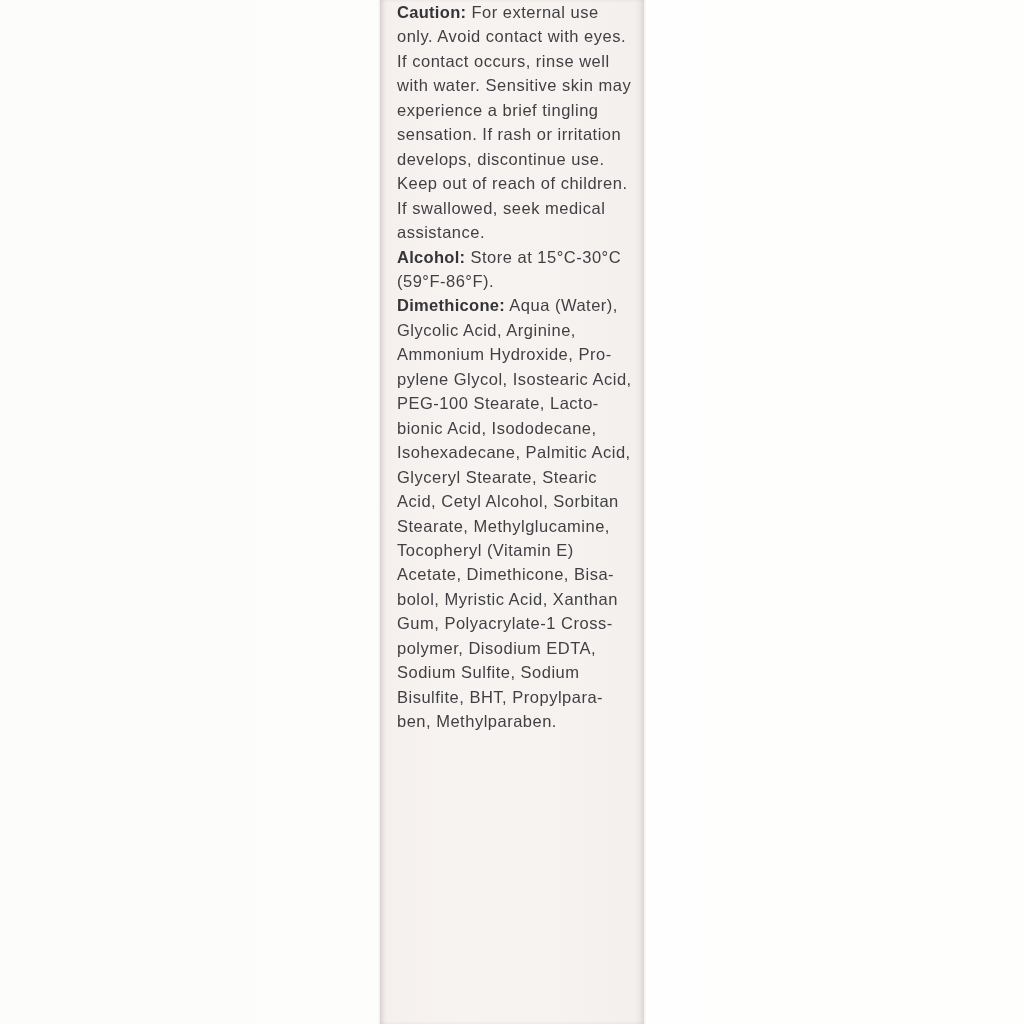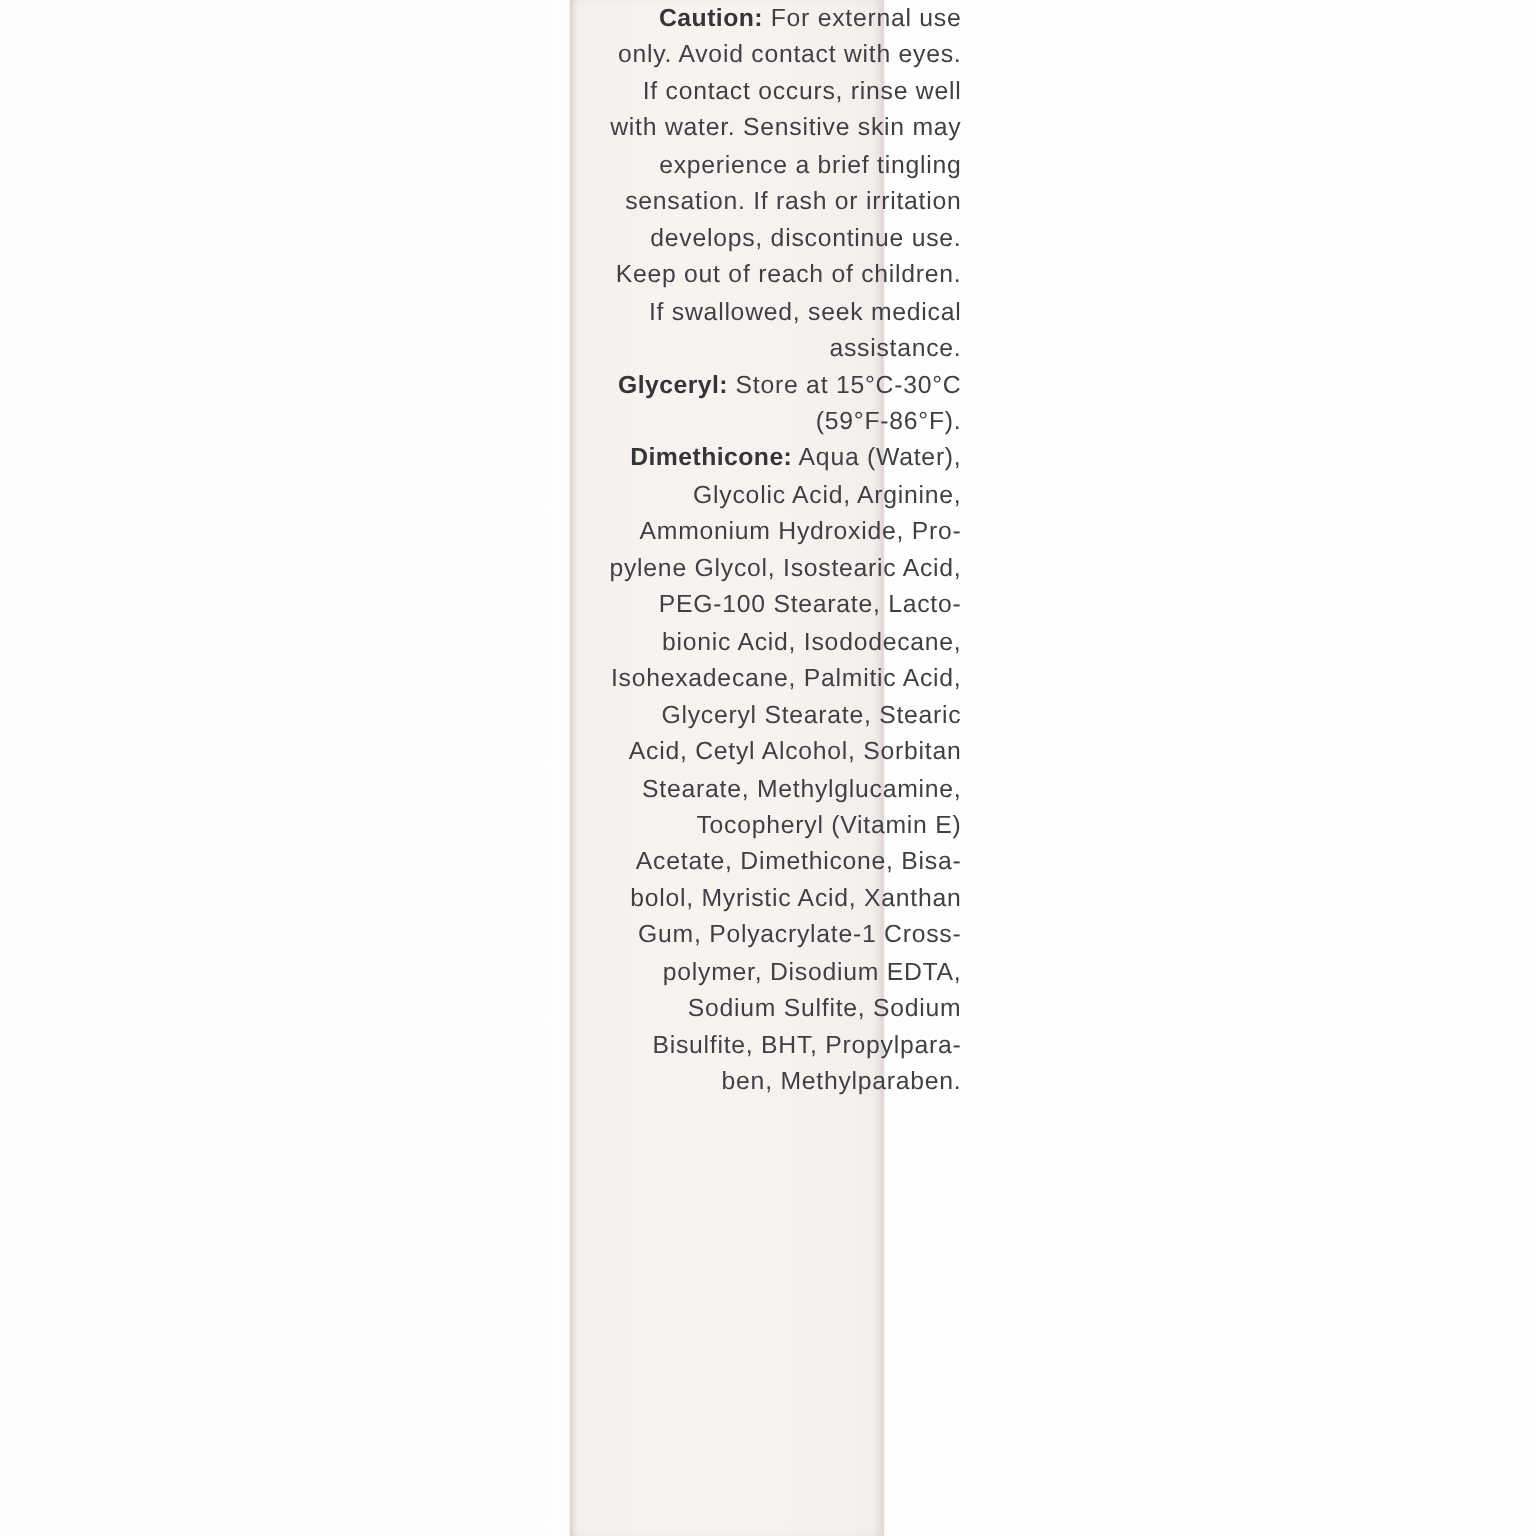--- a/index.html
+++ b/index.html
@@ -16,29 +16,28 @@
   }
   .photo-stage {
     position: absolute;
     inset: 0;
     background: linear-gradient(90deg, #fcfcfb 0%, #fdfdfc 36%, #fefefe 64%, #fefefd 100%);
   }
   .box-panel {
     position: absolute;
     left: 380px;
     top: 0;
-    width: 209px;
+    width: 264px;
     height: 1024px;
     background: linear-gradient(90deg, #f5f0ee 0%, #f7f3f1 30%, #f6f2f0 70%, #f3efed 100%);
     box-shadow:
       inset 5px 0 6px -4px rgba(120, 104, 98, 0.35),
       inset -6px 0 7px -5px rgba(120, 104, 98, 0.30),
       1px 0 2px rgba(200, 190, 186, 0.25),
       -1px 0 2px rgba(210, 202, 198, 0.30);
-    text-align: right;
   }
   .label-column {
     position: absolute;
     left: 17px;
     top: 0;
     width: 244px;
     color: #403f43;
     font-size: 16.5px;
     line-height: 24.45px;
     letter-spacing: 0.5px;
@@ -65,21 +64,21 @@
       <p class="block block-caution"><span class="lbl">Caution:</span> <span>For external use
 only. Avoid contact with eyes.
 If contact occurs, rinse well
 with water. Sensitive skin may
 experience a brief tingling
 sensation. If rash or irritation
 develops, discontinue use.
 Keep out of reach of children.
 If swallowed, seek medical
 assistance.</span></p>
-      <p class="block block-storage"><span class="lbl">Glyceryl:</span> <span>Store at 15°C-30°C
+      <p class="block block-storage"><span class="lbl">Alcohol:</span> <span>Store at 15°C-30°C
 (59°F-86°F).</span></p>
       <p class="block block-ingredients"><span class="lbl">Dimethicone:</span> <span>Aqua (Water),
 Glycolic Acid, Arginine,
 Ammonium Hydroxide, Pro-
 pylene Glycol, Isostearic Acid,
 PEG-100 Stearate, Lacto-
 bionic Acid, Isododecane,
 Isohexadecane, Palmitic Acid,
 Glyceryl Stearate, Stearic
 Acid, Cetyl Alcohol, Sorbitan

